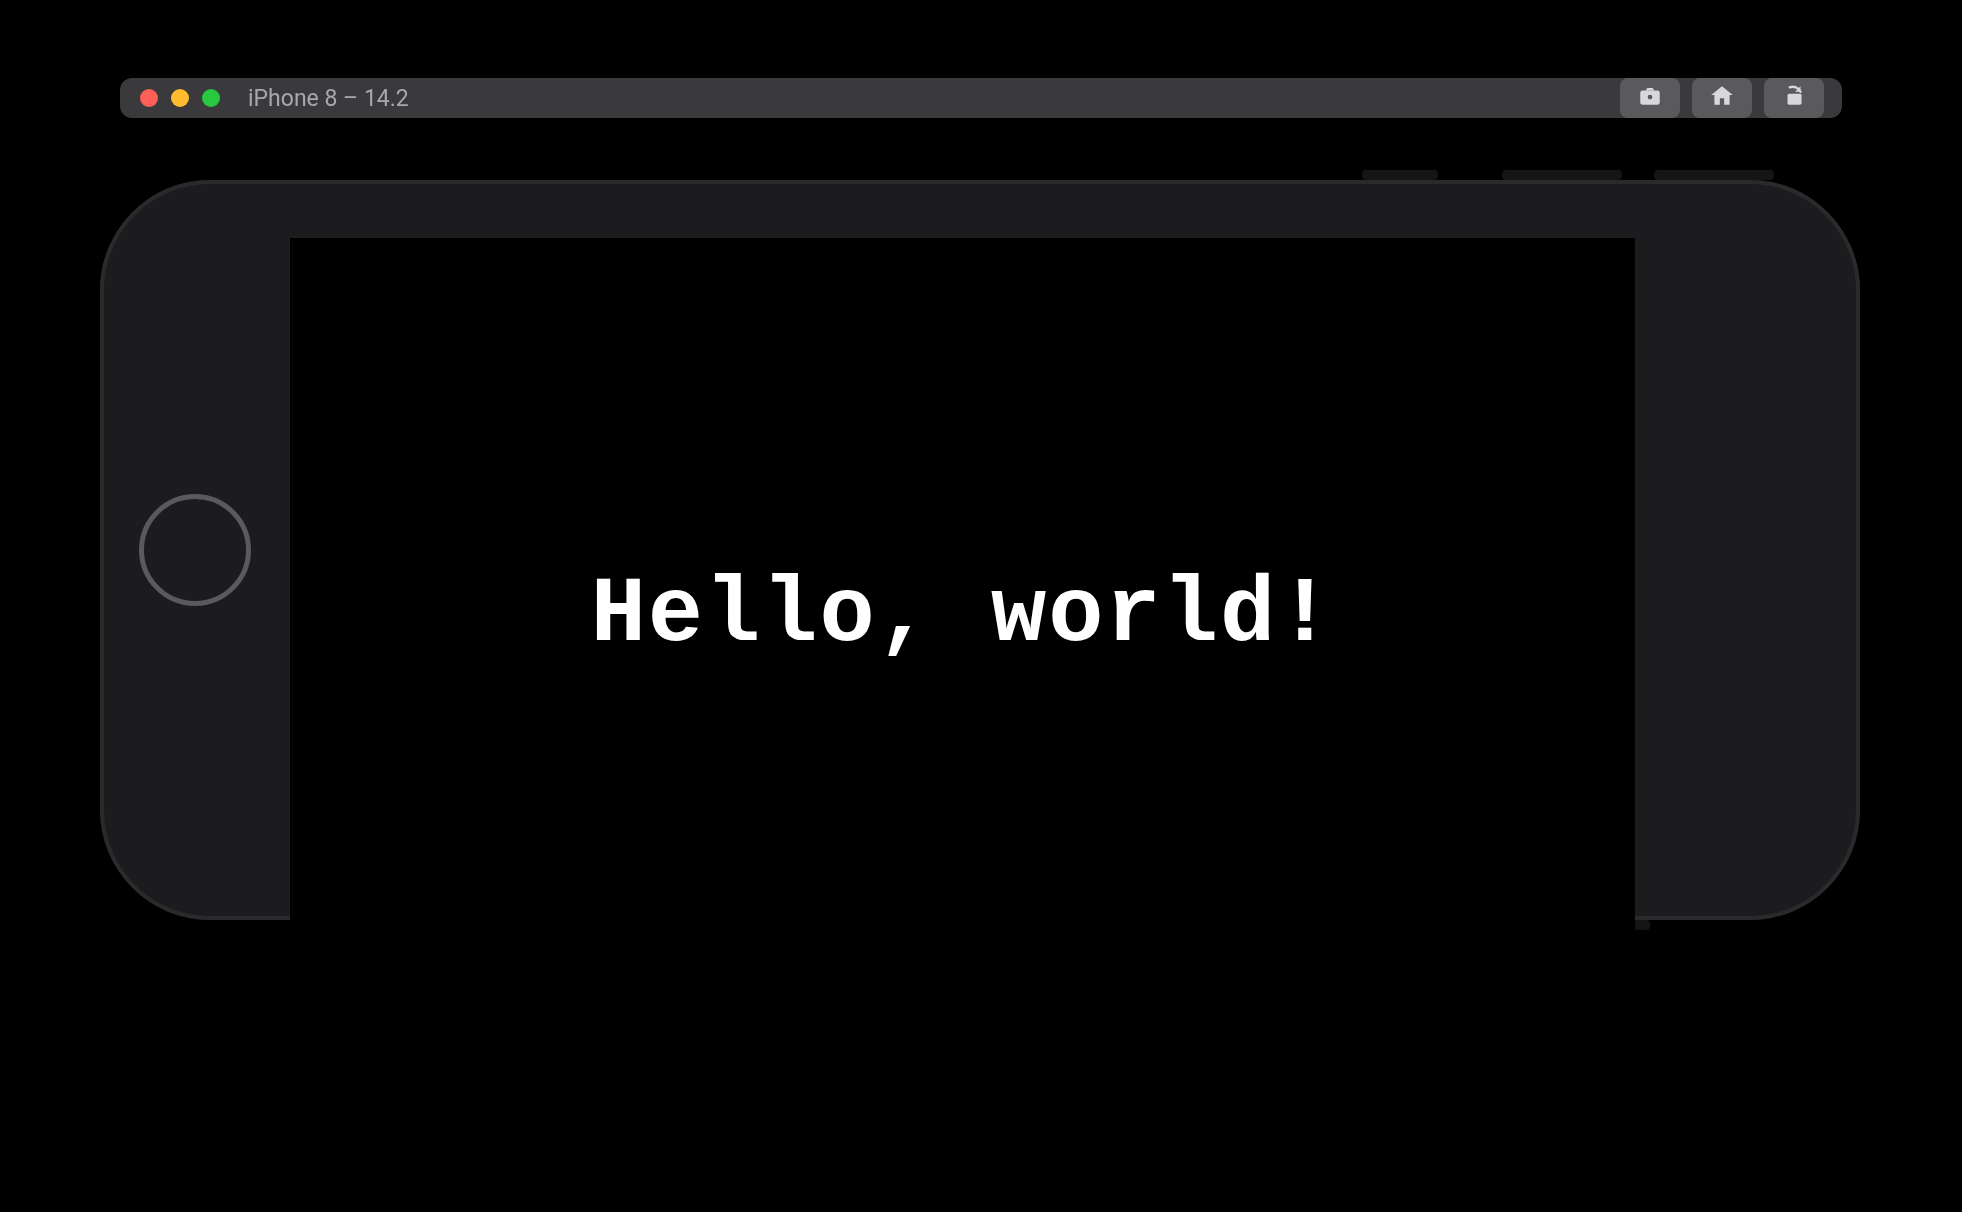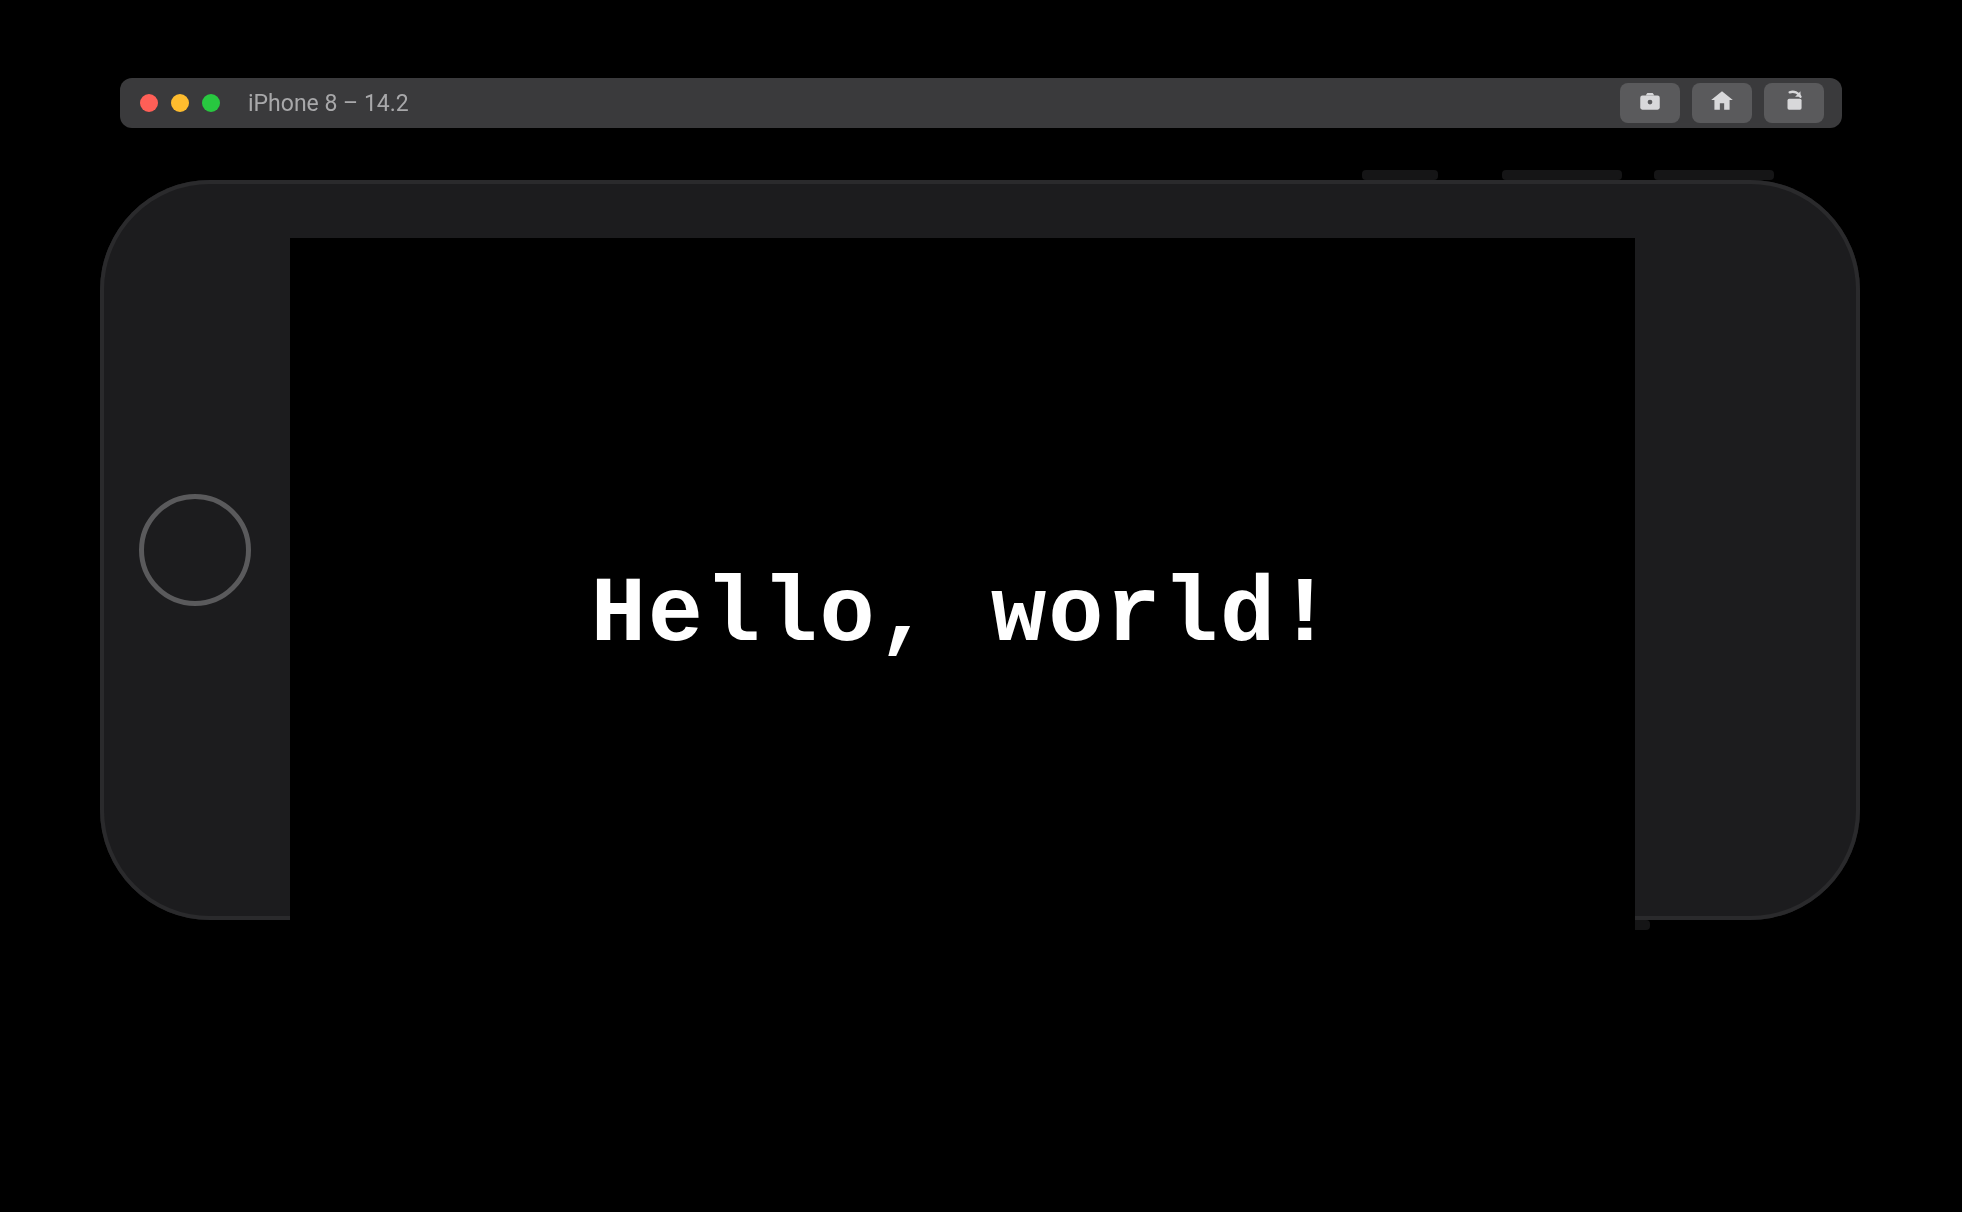--- a/index.html
+++ b/index.html
@@ -16,21 +16,21 @@
       overflow: hidden;
       position: relative;
     }
 
     
     .titlebar {
       position: absolute;
       top: 78px;
       left: 120px;
       right: 120px;
-      height: 50px;
+      height: 40px;
       background: #3a3a3c;
       border-radius: 12px;
       display: flex;
       align-items: center;
       padding: 16px 14px;
     }
 
     .traffic-lights {
       display: flex;
       gap: 13px;

